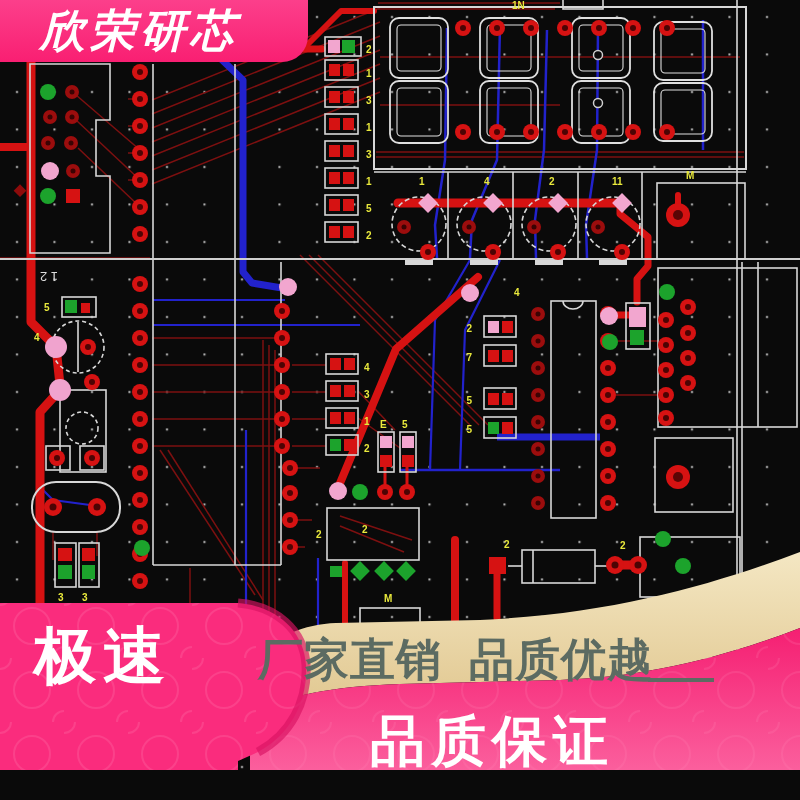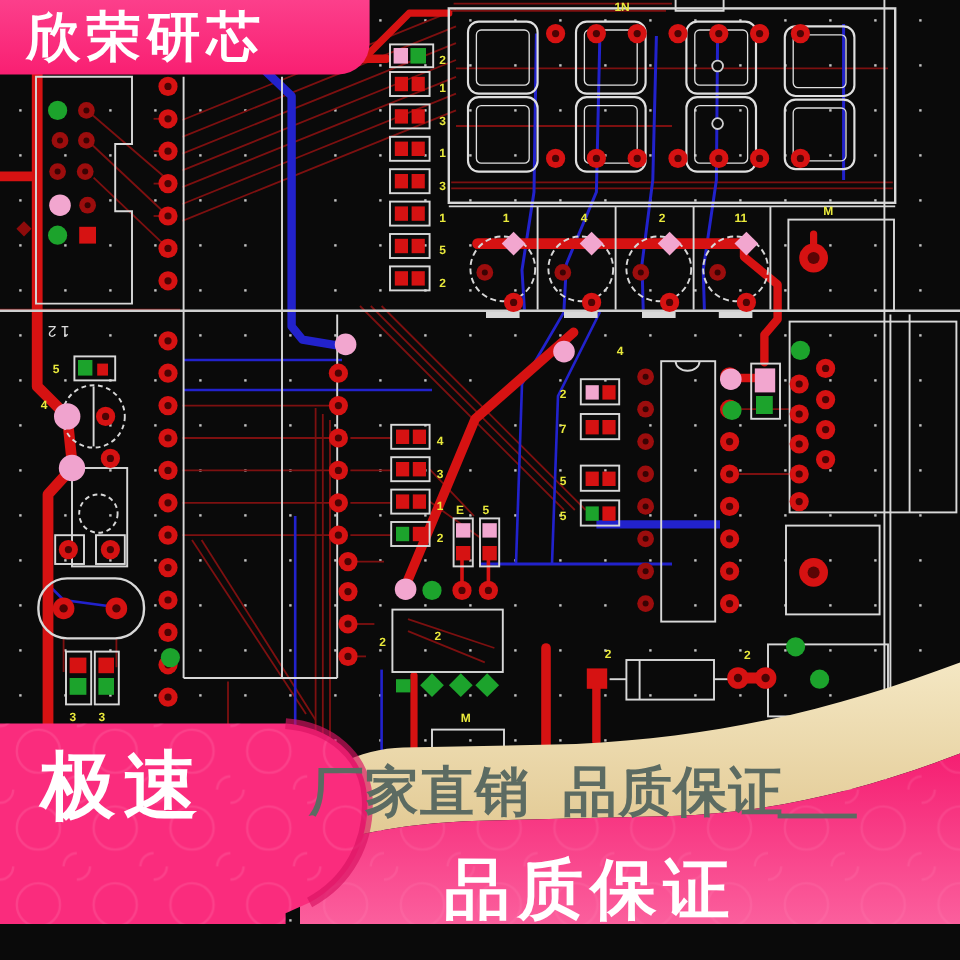--- a/index.html
+++ b/index.html
@@ -9,21 +9,21 @@
   }
   html,body{margin:0;padding:0;background:#222;}
   .stage{position:relative;width:800px;height:800px;overflow:hidden;background:var(--pcb-bg);
          font-family:"Liberation Sans", sans-serif;}
   .stage svg{display:block}
   #pcb{position:absolute;left:0;top:0;}
   .top-banner{position:absolute;left:0;top:0;width:308px;height:62px;z-index:6;
     background:linear-gradient(180deg,#fc3f8b,#f91f72);border-radius:0 0 26px 0;
     display:flex;align-items:center;}
   .top-banner .brand{color:#fff;font-size:45px;font-weight:700;letter-spacing:5px;
-    padding-left:22px;white-space:nowrap;}
+    padding-left:40px;white-space:nowrap;font-style:italic;}
   .bottom-banner{position:absolute;left:0;top:530px;width:800px;height:240px;z-index:6;}
   .bottom-banner svg{position:absolute;left:0;top:0;}
   .ship{position:absolute;left:34px;top:90px;color:#fff;font-size:62px;font-weight:700;
         line-height:72px;letter-spacing:7px;white-space:nowrap;}
   .slogan{position:absolute;left:258px;top:100px;color:var(--slogan);font-size:45px;
         font-weight:700;letter-spacing:1px;white-space:pre;}
   .slogan-underline{position:absolute;left:648px;top:148px;width:66px;height:4px;
         background:var(--slogan);}
   .guar{position:absolute;left:370px;top:175px;color:#fff;font-size:55px;font-weight:700;
         letter-spacing:6px;white-space:nowrap;}
@@ -529,18 +529,18 @@
     <path d="M250,184 C276,168 330,156 400,154 L560,150 C640,147 714,131 800,98 L800,240 L250,240 Z" fill="url(#pinkGrad)"></path>
     <path d="M250,184 C276,168 330,156 400,154 L560,150 C640,147 714,131 800,98 L800,240 L250,240 Z" fill="url(#sw)" opacity="0.18"></path>
 
     <path d="M0,73 H238 C276,76 304,100 306,135 C308,172 290,205 258,222 L238,231 L238,240 L0,240 Z" fill="#fa2c7d"></path>
     <path d="M0,73 H238 C276,76 304,100 306,135 C308,172 290,205 258,222 L238,231 L238,240 L0,240 Z" fill="url(#sw)" opacity="0.22"></path>
     <path d="M238,73 C276,76 304,100 306,135 C308,172 290,205 258,222" fill="none" stroke="#d81262" stroke-width="9" opacity="0.65"></path>
   </svg>
   <div class="ship">
     <div>极速</div>
   </div>
-  <div class="slogan">厂家直销  品质保证</div>
+  <div class="slogan">厂家直销  品质优越</div>
   <div class="slogan-underline"></div>
   <div class="guar">品质保证</div>
 </div>
 
 </div>
 
 </body></html>

